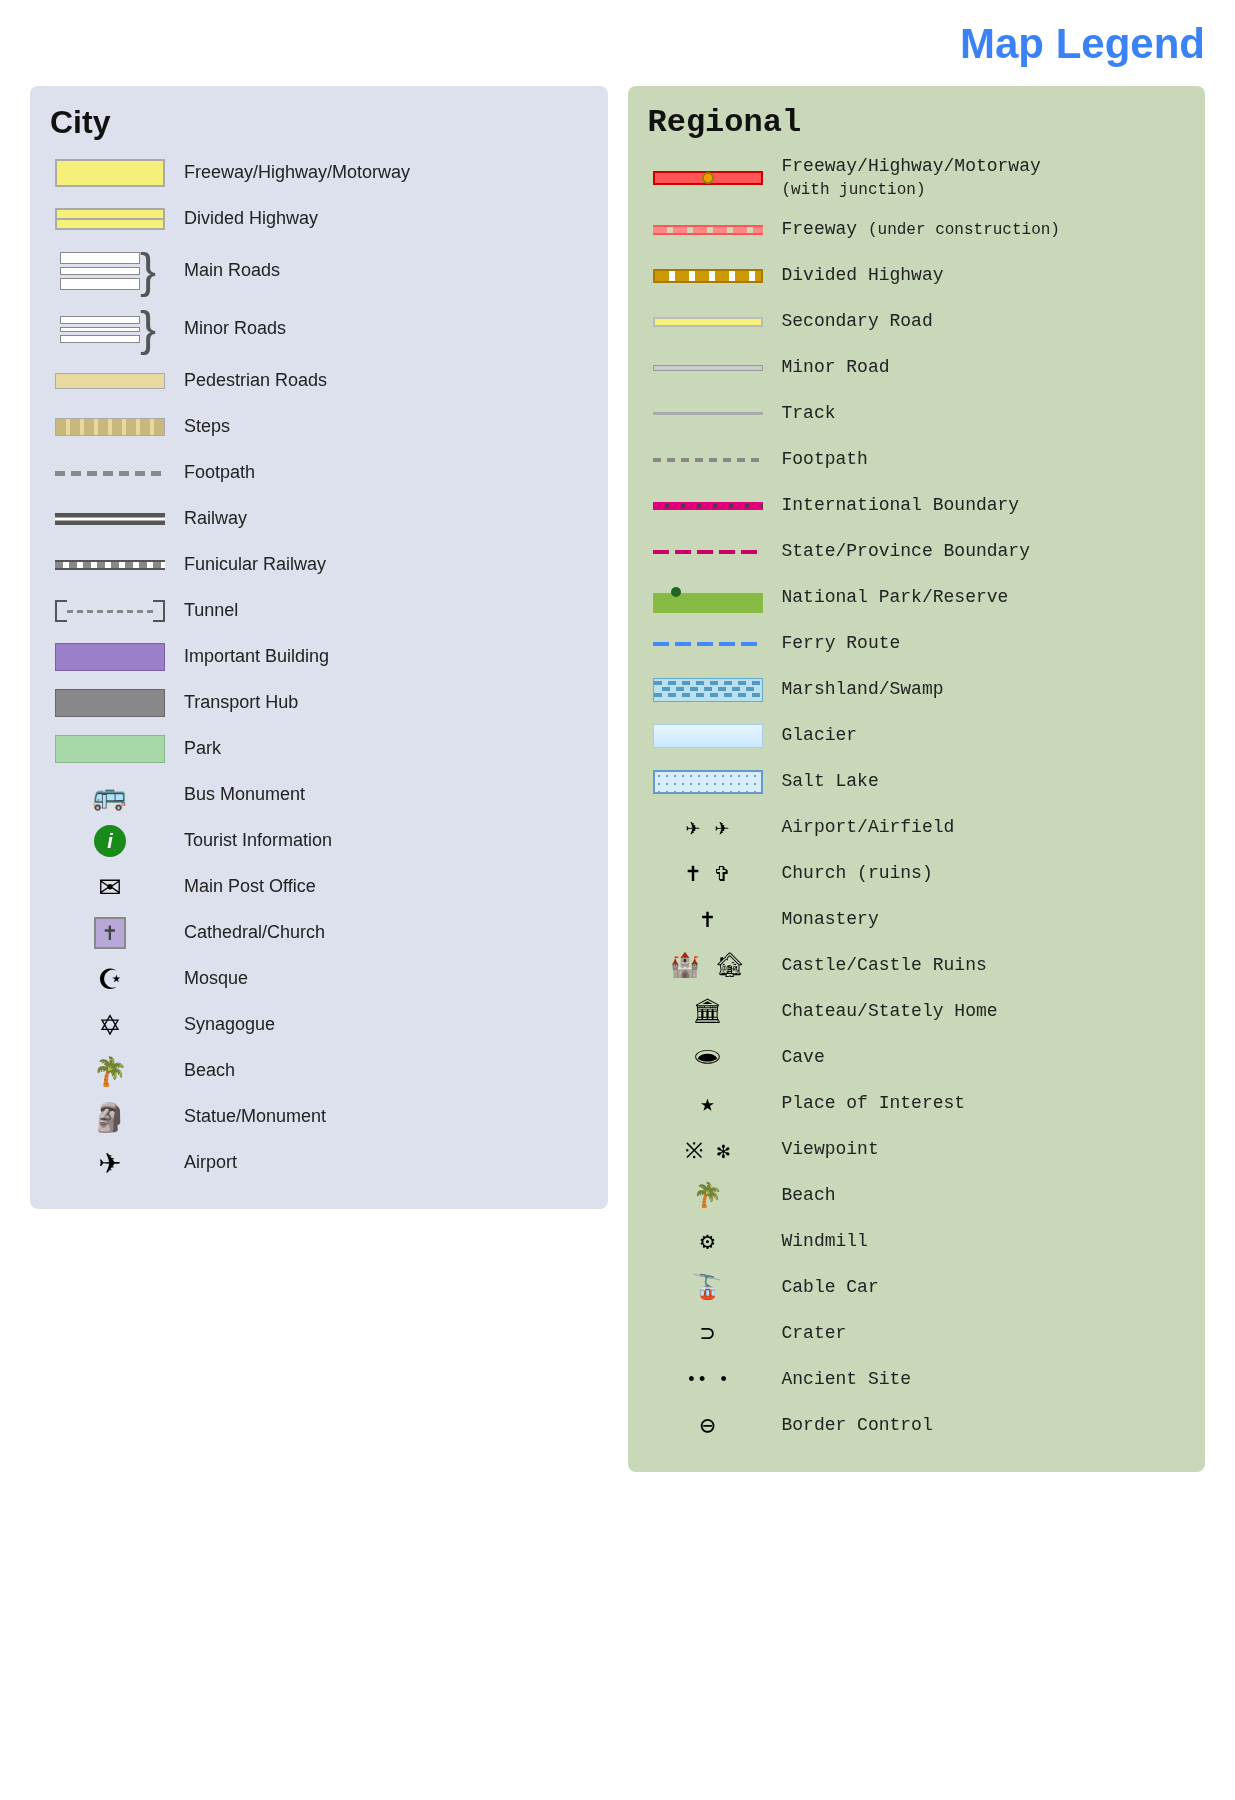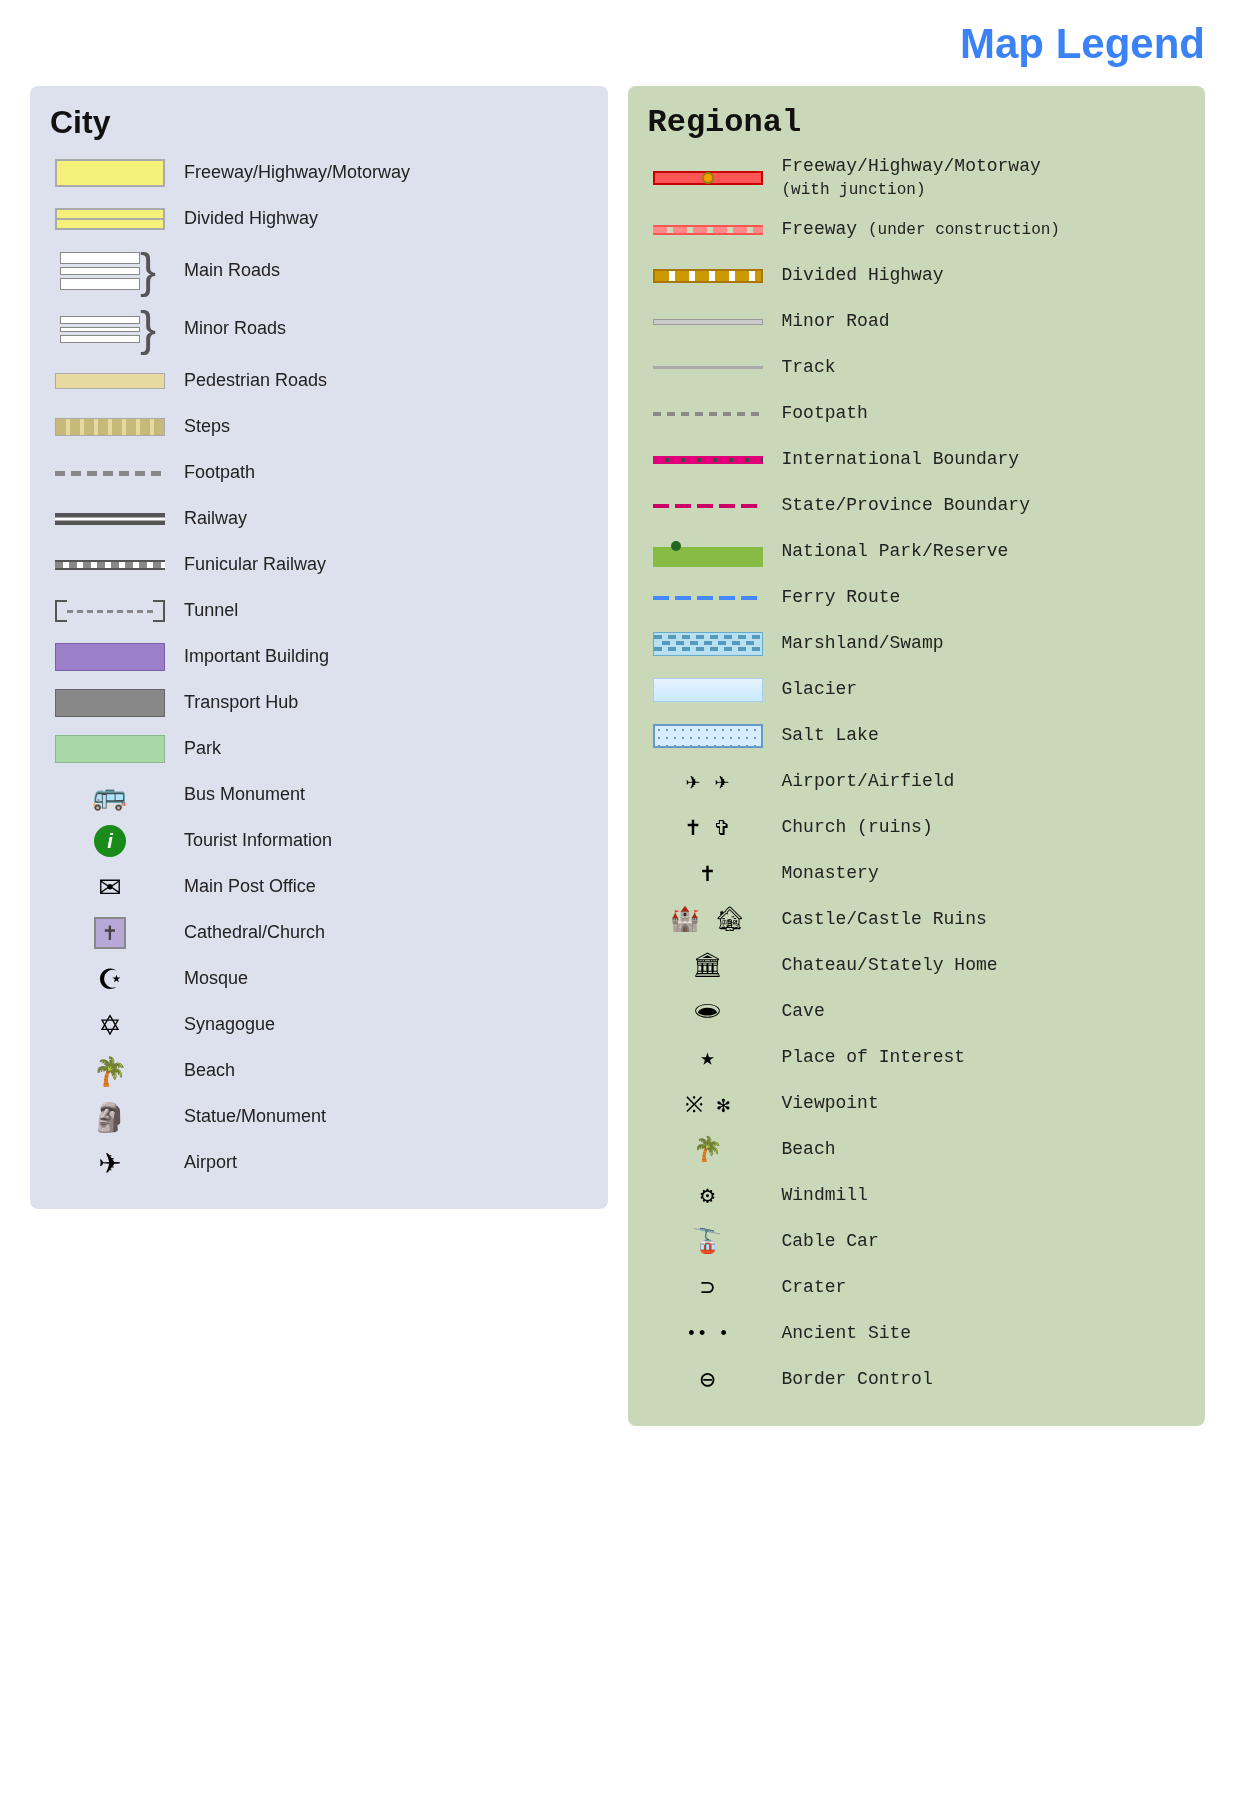--- a/index.html
+++ b/index.html
@@ -428,20 +428,26 @@
       </div>
 
       <div class="legend-item">
         <div class="symbol">
           <div style="width:110px;height:14px;background:repeating-linear-gradient(90deg,#cc9900 0,#cc9900 14px,#fff 14px,#fff 20px);border:2px solid #aa7700;"></div>
         </div>
         <div class="label">Divided Highway</div>
       </div>
 
 
+      <div class="legend-item">
+        <div class="symbol">
+          <div style="width:110px;height:10px;background:#f5f07a;border:2px solid #bbb;"></div>
+        </div>
+        <div class="label">Secondary Road</div>
+      </div>
 
       <div class="legend-item">
         <div class="symbol">
           <div style="width:110px;height:6px;background:#ccc;border:1.5px solid #999;"></div>
         </div>
         <div class="label">Minor Road</div>
       </div>
 
       <div class="legend-item">
         <div class="symbol">

